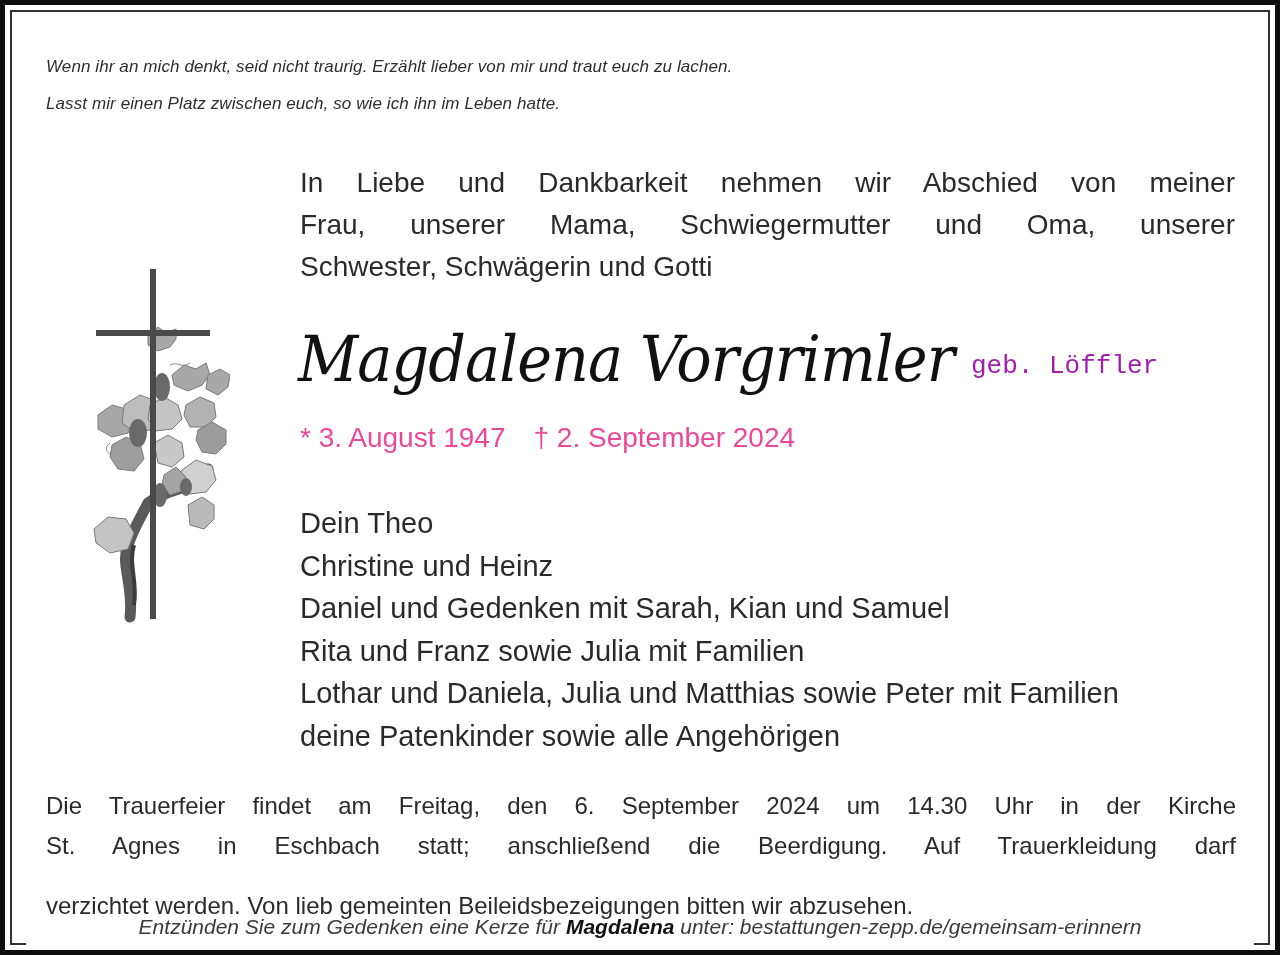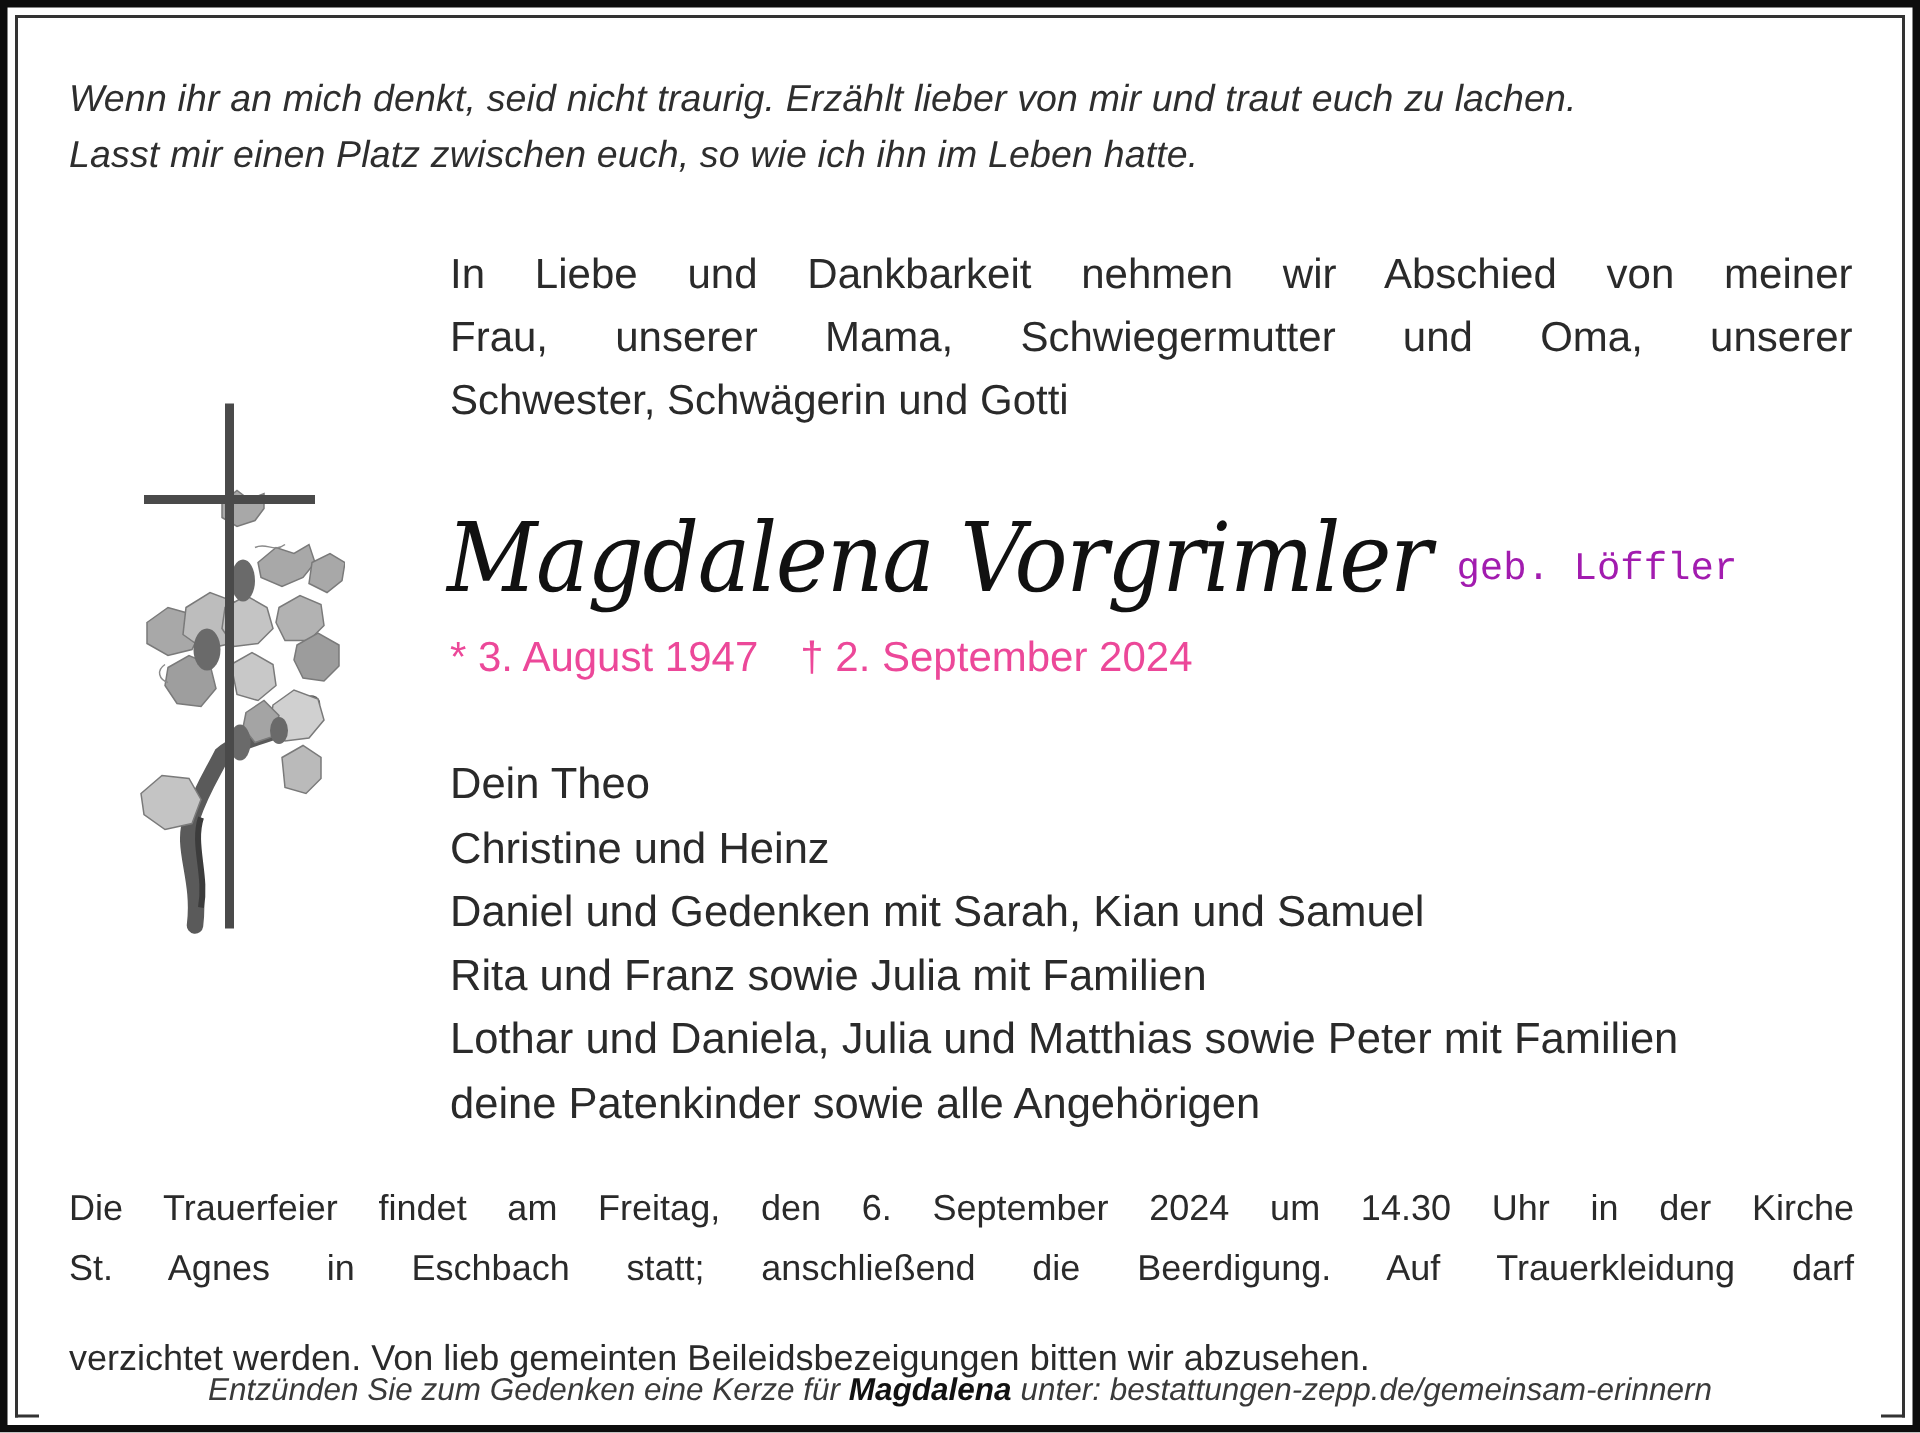--- a/index.html
+++ b/index.html
@@ -13,35 +13,35 @@
     .inner-frame {
       position: absolute; left: 10px; top: 10px; width: 1260px; height: 935px;
       border-top: 2px solid #333; border-left: 2px solid #333; border-right: 2px solid #333;
     }
     .corner-stub { position: absolute; top: 943px; height: 2px; width: 16px; background: #333; }
     .corner-stub.left { left: 10px; }
     .corner-stub.right { right: 10px; }
 
     .quote {
       position: absolute; left: 46px; top: 48px; width: 1200px;
-      font-style: italic; font-size: 25px; line-height: 37px; color: #2e2e2e;
+      font-style: italic; font-size: 17px; line-height: 37px; color: #2e2e2e;
       letter-spacing: 0.1px;
     }
     .quote div { white-space: nowrap; }
 
     .intro {
       position: absolute; left: 300px; top: 162px; width: 935px;
       font-size: 28px; line-height: 42px; color: #2a2a2a;
       text-align: justify; text-align-last: left;
     }
     .intro .line { display: block; text-align: justify; text-align-last: justify; white-space: nowrap; }
     .intro .line.last { text-align-last: left; }
 
     .name-row {
-      position: absolute; left: 298px; top: 336px; width: 950px; height: 90px;
+      position: absolute; left: 298px; top: 322px; width: 950px; height: 90px;
       display: flex; align-items: baseline; white-space: nowrap;
     }
     .name {
       font-family: "DejaVu Serif", serif; font-style: italic;
       font-size: 64px; color: #111; letter-spacing: -1px;
       transform: scaleX(0.92); transform-origin: left center;
     }
     .maiden {
       font-size: 26px; color: #a21caf; margin-left: -40px;
       position: relative; top: -8px; font-family: Liberation Mono, monospace;

